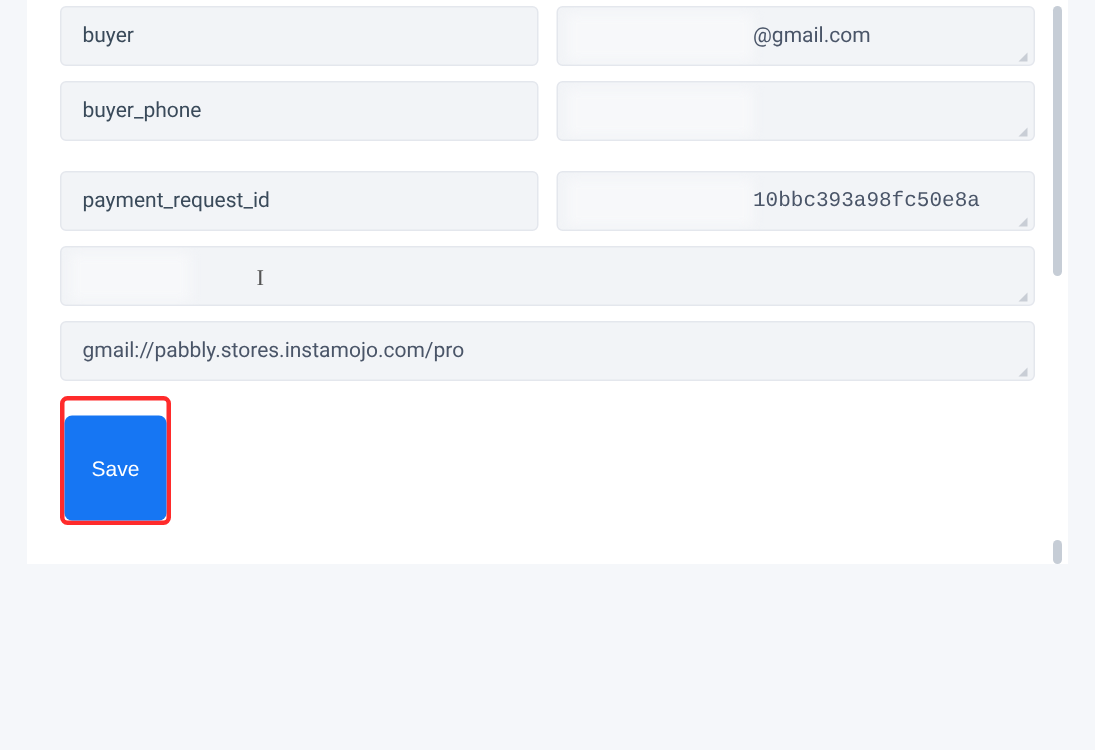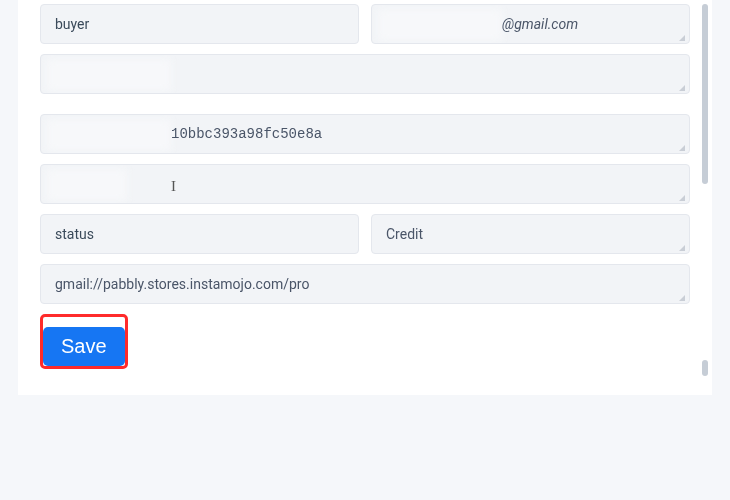--- a/index.html
+++ b/index.html
@@ -57,22 +57,22 @@
       background: #f7f8fa;
       filter: blur(4px);
       border-radius: 2px;
       z-index: 2;
     }
     .save-btn {
       background: #1676f3;
       color: #ffffff;
       border: none;
       border-radius: 5px;
-      padding: 8px 18px;
-      font-size: 20px;
+      padding: 27px 18px;
+      font-size: 14px;
       font-weight: 500;
       cursor: pointer;
       margin-top: 10px;
     }
     .save-highlight {
       display: inline-block;
       border: 3px solid #ff2b2b;
       border-radius: 5px;
       padding: 0;
     }
@@ -108,59 +108,57 @@
 </head>
 <body>
 
 <div class="card">
 
   <div class="row">
     <div class="cell">
       <span>buyer</span>
     </div>
     <div class="cell value">
-      <span style="position:relative; z-index:3; padding-left:116px;font-style:italic;">@gmail.com</span>
+      <span style="position:relative; z-index:3; padding-left:116px;">@gmail.com</span>
       <div class="blur-overlay" style="left:6px; top:4px; width:124px; height:32px;"></div>
     </div>
   </div>
 
   <div class="row">
+    <div class="cell">
+      <span>buyer_phone</span>
+    </div>
     <div class="cell value">
       <span style="position:relative; z-index:3;"></span>
       <div class="blur-overlay" style="left:6px; top:4px; width:124px; height:32px;"></div>
     </div>
   </div>
 
 
   <div class="row">
   </div>
 
   <div class="row">
+    <div class="cell">
+      <span>payment_request_id</span>
+    </div>
     <div class="cell value">
       <span style="position:relative; z-index:3; padding-left:116px;font-family:Liberation Mono, monospace;">10bbc393a98fc50e8a</span>
       <div class="blur-overlay" style="left:6px; top:4px; width:124px; height:32px;"></div>
     </div>
   </div>
 
   <div class="row">
     <div class="cell value">
       <span style="position:relative; z-index:3;"></span>
       <div class="blur-overlay" style="left:6px; top:4px; width:80px; height:32px;"></div>
       <span class="cursor-caret" style="left:130px; top:13px;">I</span>
     </div>
   </div>
 
-  <div class="row">
-    <div class="cell">
-      <span>status</span>
-    </div>
-    <div class="cell value">
-      <span>Credit</span>
-    </div>
-  </div>
 
   <div class="row">
     <div class="cell value">
       <span>gmail://pabbly.stores.instamojo.com/pro</span>
     </div>
   </div>
 
   <div class="save-highlight">
     <button class="save-btn">Save</button>
   </div>

